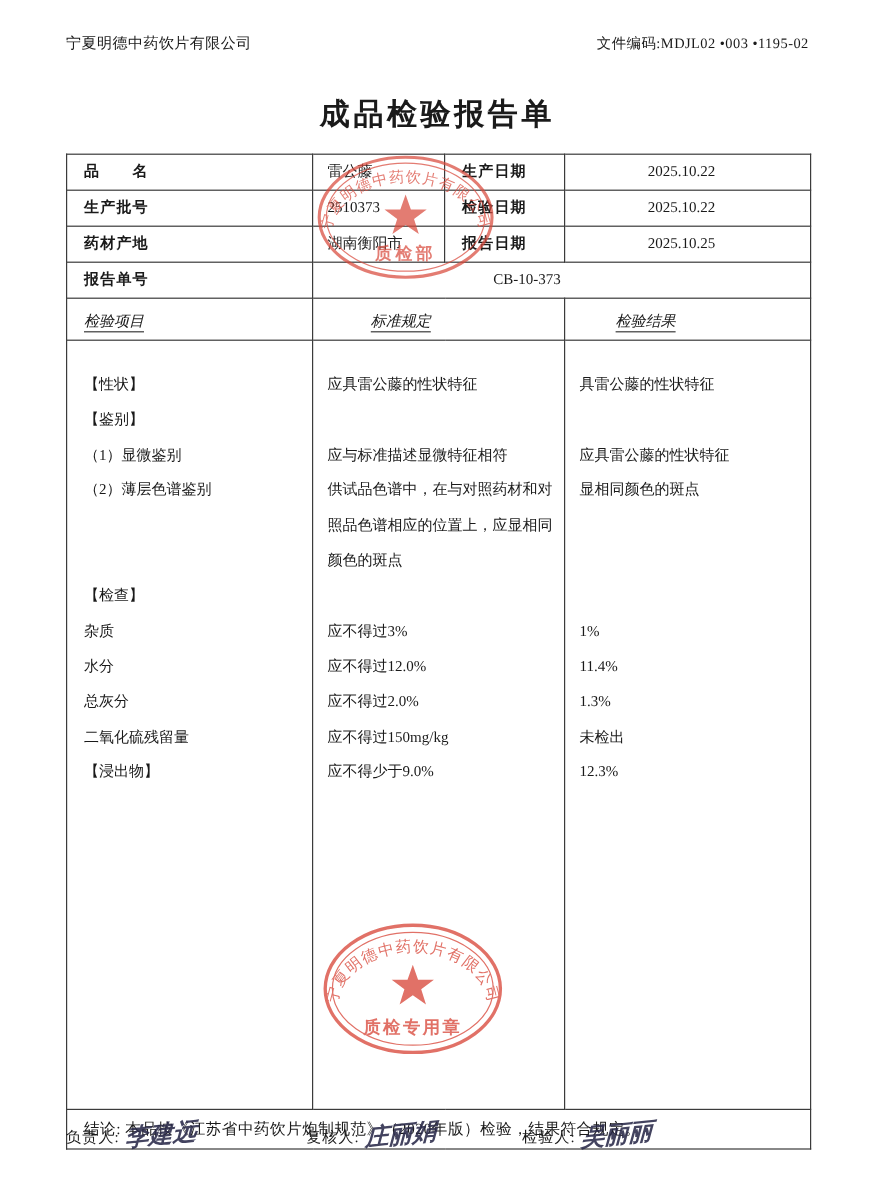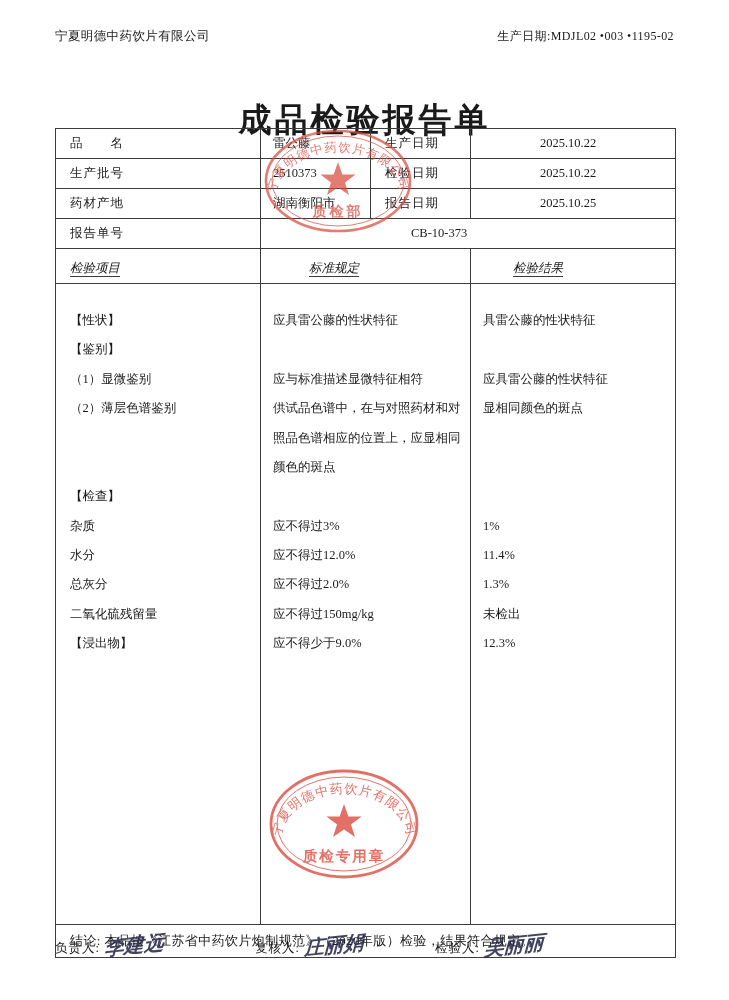--- a/index.html
+++ b/index.html
@@ -41,24 +41,23 @@
     font-family: "Liberation Serif", "DejaVu Serif", serif;
     font-size: 12px;
   }
   
   .title {
     position: absolute;
     top: 78px;
     left: 0;
     width: 100%;
     text-align: center;
-    font-size: 33px;
+    font-size: 25px;
     font-weight: bold;
     letter-spacing: 3px;
-    margin-top: 20px;
   }
   
   .doc-table {
     position: absolute;
     top: 128px;
     left: 55px;
     width: 620px;
     border-collapse: collapse;
     table-layout: fixed;
     font-size: 12.5px;
@@ -70,20 +69,21 @@
     height: 29px;
   }
   .cell {
     padding: 4px 10px;
     line-height: 1.3;
   }
   .lbl {
     padding-left: 14px;
     letter-spacing: 1px;
     white-space: nowrap;
+    font-weight: bold;
   }
   .val {
     padding-left: 12px;
   }
   .val-center {
     padding-left: 0;
     text-align: center;
   }
   
   .sec-head td {
@@ -170,21 +170,21 @@
   }
 </style>
 </head>
 <body>
 
 <div class="page">
 
   <div class="header">
     <div class="company">宁夏明德中药饮片有限公司</div>
     <div class="docno">
-      <span>生产日期:</span><span>MDJL02 •003 •1195-02</span>
+      <span>文件编码:</span><span>MDJL02 •003 •1195-02</span>
     </div>
   </div>
 
   <div class="title">成品检验报告单</div>
 
   <table class="doc-table">
     <colgroup>
       <col style="width:205px">
       <col style="width:110px">
       <col style="width:100px">

